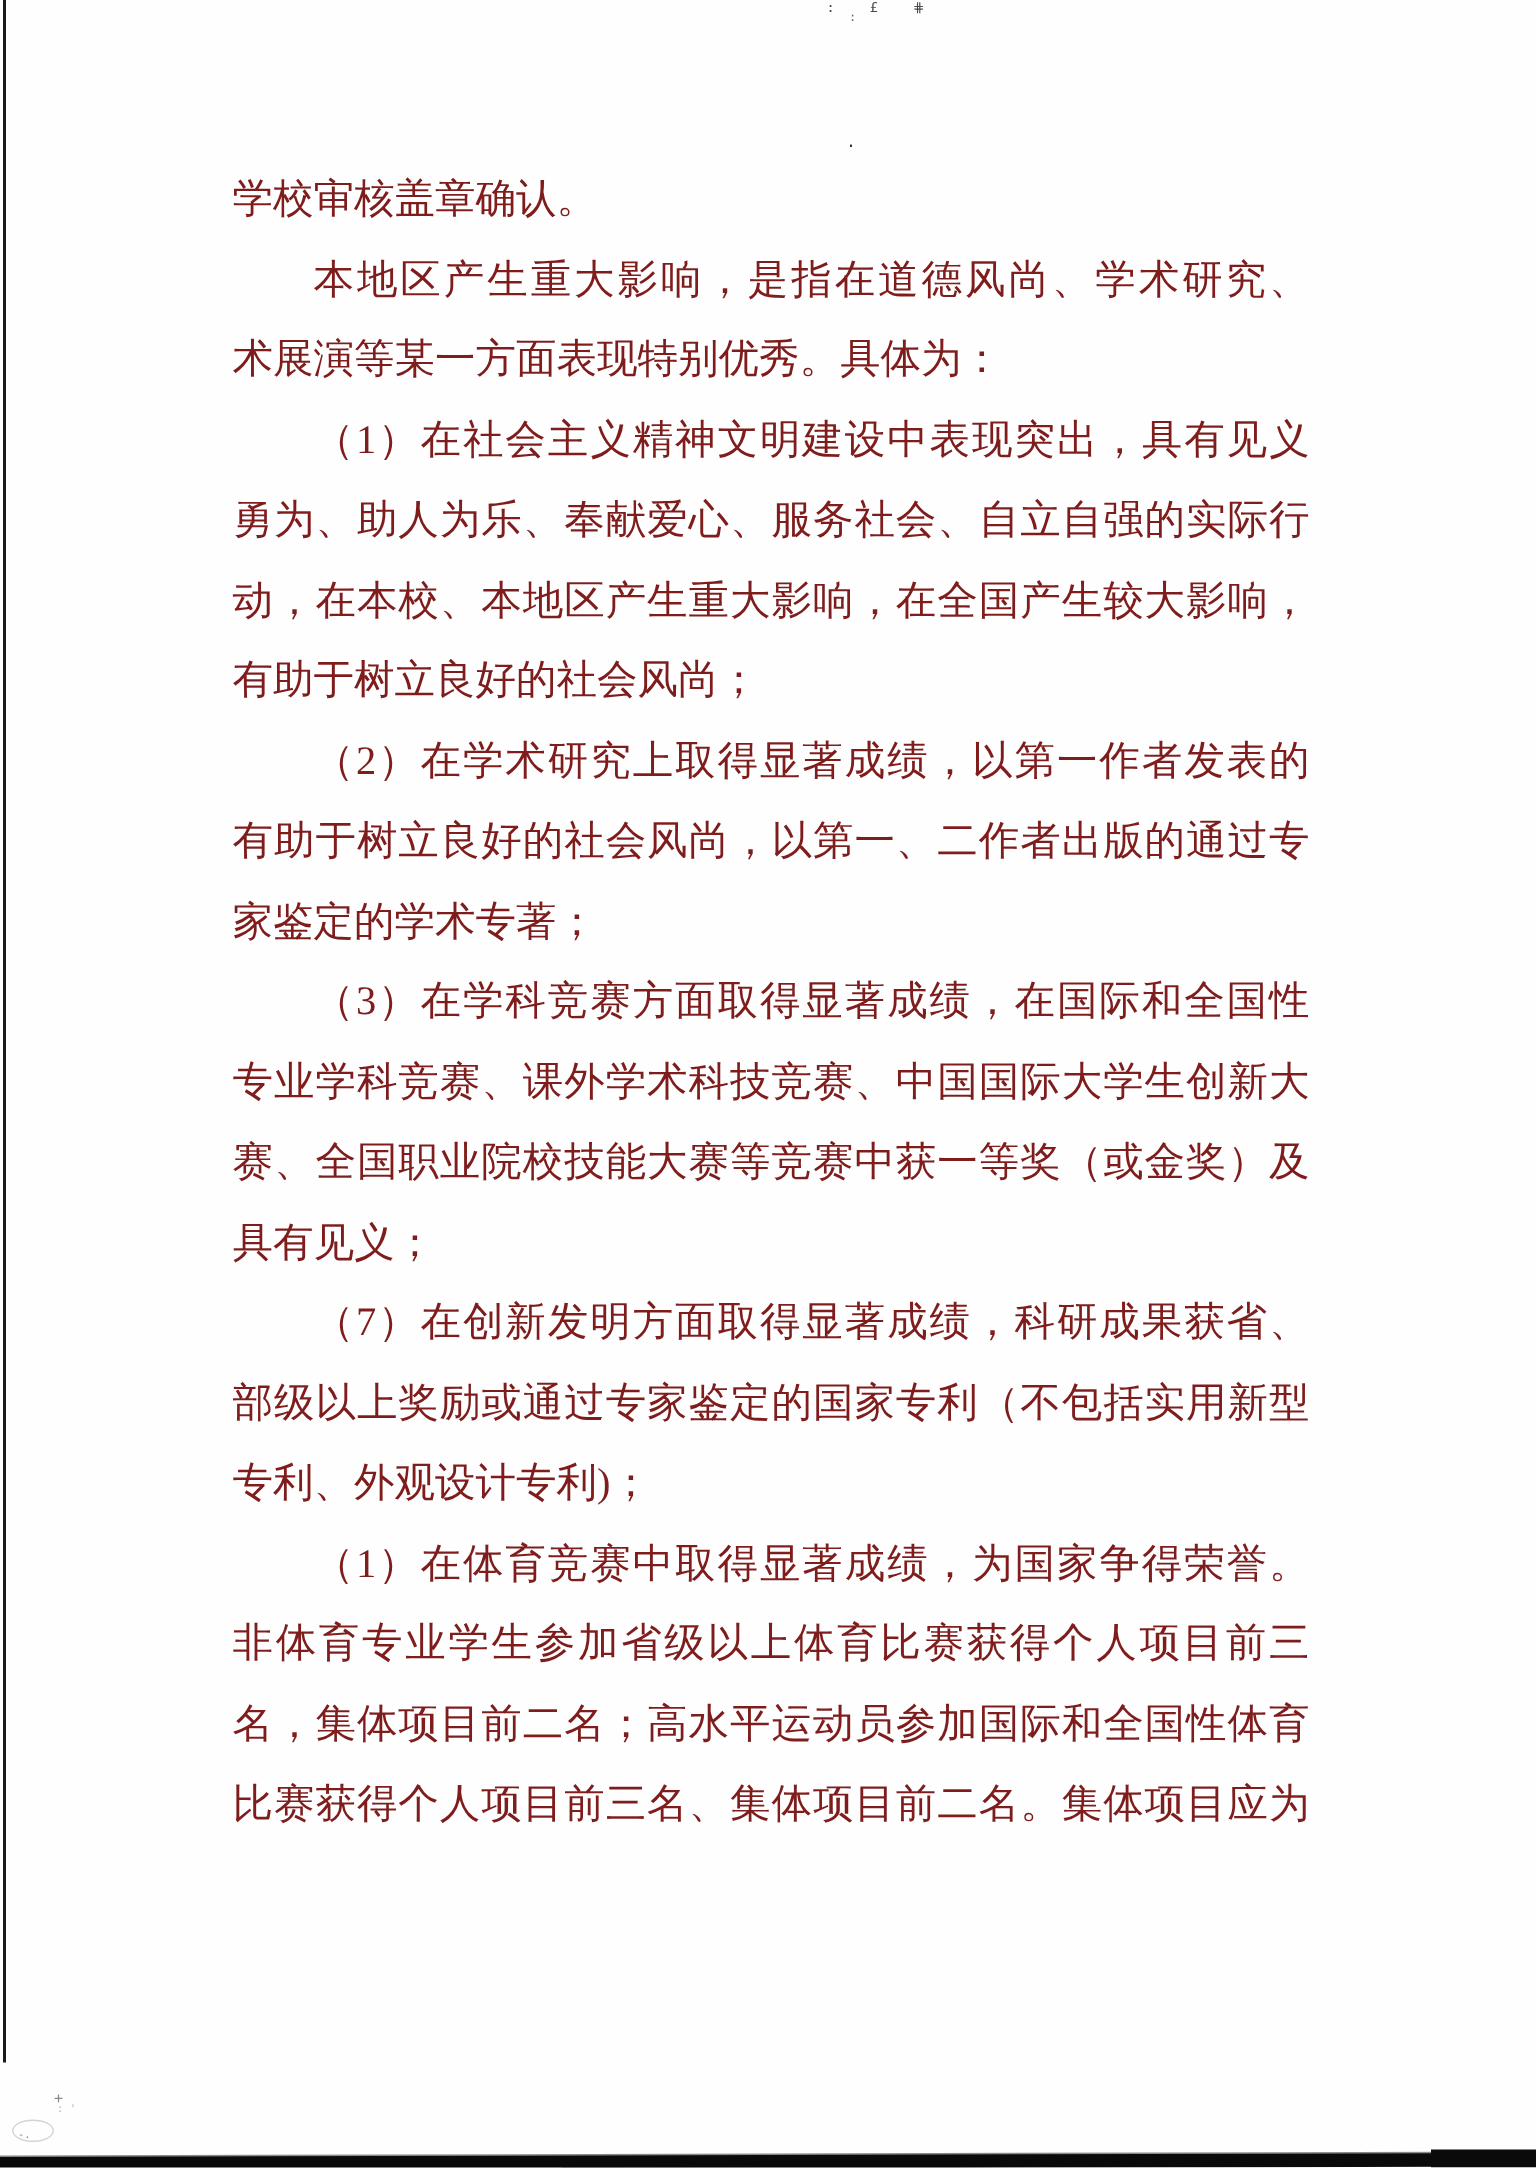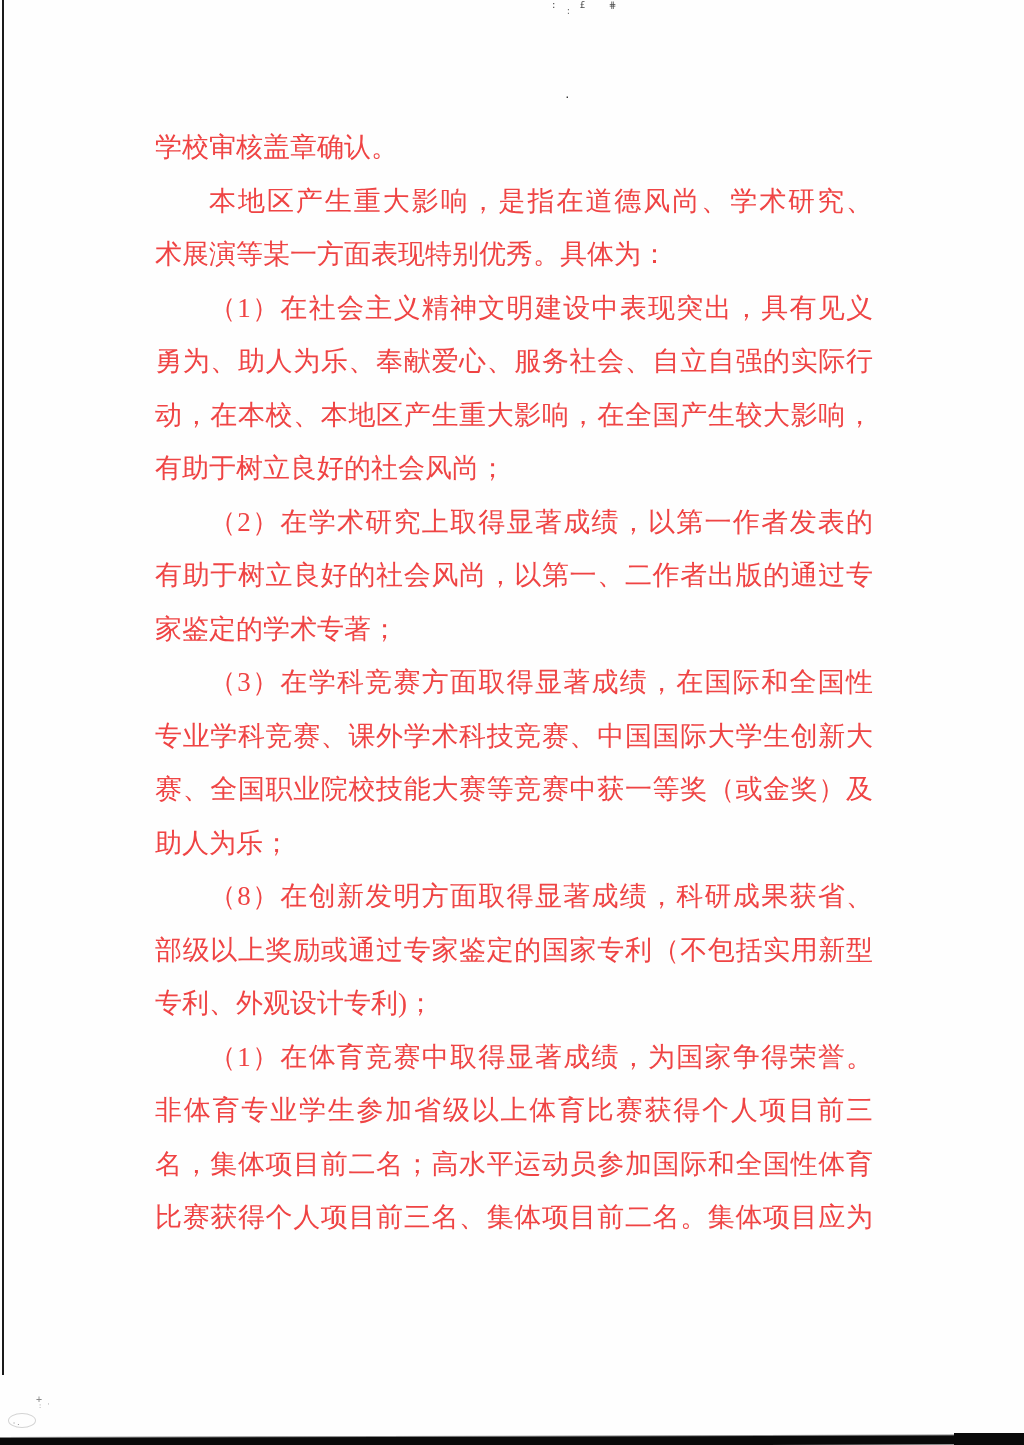--- a/index.html
+++ b/index.html
@@ -10,25 +10,25 @@
     overflow: hidden;
   }
   .page {
     position: relative;
     width: 1024px; height: 1445px;
     background: #fefefe;
   }
   
   .doc-text {
     position: absolute;
-    left: 155px; top: 121px;
+    left: 155px; top: 106px;
     width: 718px;
     font-size: 27px;
     line-height: 53.5px;
-    color: #ef4444;
+    color: #7f1d1d;
     letter-spacing: 0;
   }
   .line {
     width: 100%;
     height: 53.5px;
     text-align: justify;
     text-align-last: justify;
     text-justify: inter-character;
     white-space: nowrap;
   }
@@ -101,22 +101,22 @@
     <div class="line indent">（1）在社会主义精神文明建设中表现突出，具有见义</div>
     <div class="line">勇为、助人为乐、奉献爱心、服务社会、自立自强的实际行</div>
     <div class="line">动，在本校、本地区产生重大影响，在全国产生较大影响，</div>
     <div class="line end">有助于树立良好的社会风尚；</div>
     <div class="line indent">（2）在学术研究上取得显著成绩，以第一作者发表的</div>
     <div class="line">有助于树立良好的社会风尚，以第一、二作者出版的通过专</div>
     <div class="line end">家鉴定的学术专著；</div>
     <div class="line indent">（3）在学科竞赛方面取得显著成绩，在国际和全国性</div>
     <div class="line">专业学科竞赛、课外学术科技竞赛、中国国际大学生创新大</div>
     <div class="line">赛、全国职业院校技能大赛等竞赛中获一等奖（或金奖）及</div>
-    <div class="line end">助人为乐；</div>
-    <div class="line indent">（8）在创新发明方面取得显著成绩，科研成果获省、</div>
+    <div class="line end">具有见义；</div>
+    <div class="line indent">（7）在创新发明方面取得显著成绩，科研成果获省、</div>
     <div class="line">部级以上奖励或通过专家鉴定的国家专利（不包括实用新型</div>
     <div class="line end">专利、外观设计专利)；</div>
     <div class="line indent">（1）在体育竞赛中取得显著成绩，为国家争得荣誉。</div>
     <div class="line">非体育专业学生参加省级以上体育比赛获得个人项目前三</div>
     <div class="line">名，集体项目前二名；高水平运动员参加国际和全国性体育</div>
     <div class="line">比赛获得个人项目前三名、集体项目前二名。集体项目应为</div>
   </div>
 
   <span class="smudge bl-plus">+</span>
   <span class="smudge bl-dots">: '</span>

